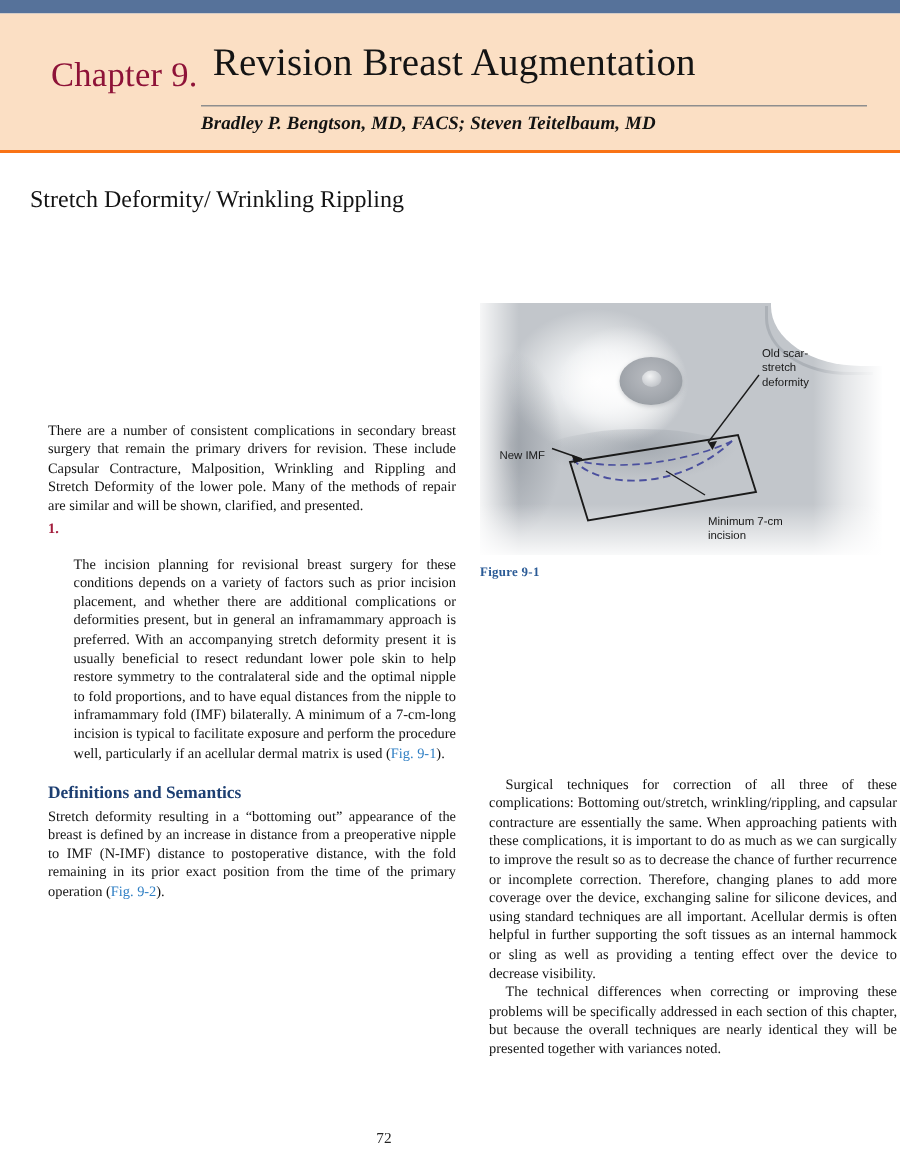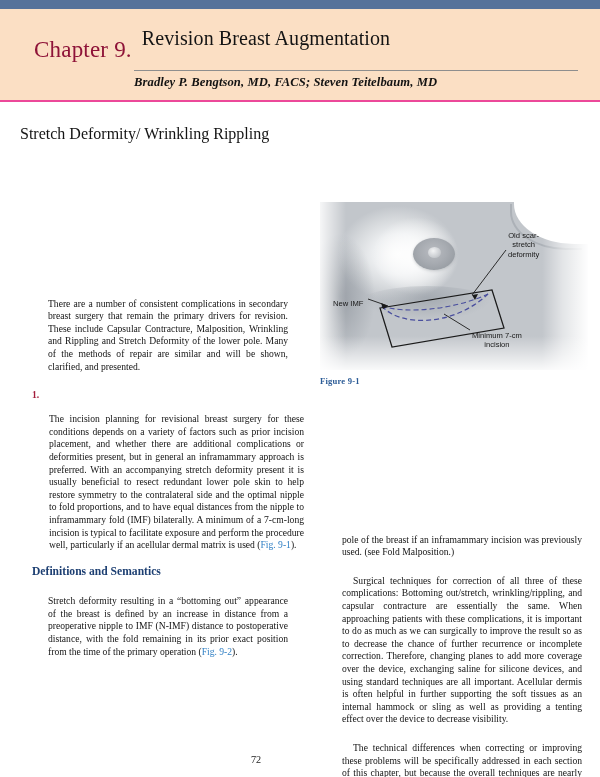--- a/index.html
+++ b/index.html
@@ -20,39 +20,39 @@
   .top-band {
     height: 9px;
     background: #56729a;
     width: 100%;
   }
 
   
   .chapter-header {
     background: #fbdfc4;
     padding: 18px 22px 10px 22px;
-    border-bottom: 2px solid #ec4899;
+    border-bottom: 2px solid #f97316;
     position: relative;
   }
   .chapter-title-row {
     display: flex;
     align-items: flex-start;
     padding-left: 12px;
   }
   .chapter-label {
     font-family: "Liberation Serif", "DejaVu Serif", serif;
     font-size: 23px;
     color: #8e1338;
     white-space: nowrap;
     padding-top: 10px;
     padding-right: 10px;
     letter-spacing: 0.2px;
   }
   .chapter-title {
-    font-size: 20px;
+    font-size: 26px;
     line-height: 1.18;
     color: #141414;
     font-weight: normal;
     letter-spacing: 0.1px;
   }
   .byline-rule {
     margin: 7px 0 0 112px;
     border-top: 1.4px solid #8e8e8e;
   }
   .byline {
@@ -97,21 +97,21 @@
     left: 12px;
     top: 0;
     width: 272px;
   }
   .col-right {
     position: absolute;
     left: 306px;
     top: 0;
     width: 272px;
   }
-  .col p { margin: 16px; }
+  .col p { margin: 0; }
   .col p.indent { text-indent: 11px; }
 
   .head-red {
     color: #a31d3c;
     font-weight: bold;
     font-size: 11.6px;
     letter-spacing: 0.3px;
     margin: 11px 0 4px 0;
   }
   .head-blue {
@@ -149,21 +149,20 @@
     left: 320px;
     top: 78px;
     width: 268px;
   }
   .figure-img {
     position: relative;
     width: 268px;
     height: 168px;
     overflow: hidden;
     background: #bef264;
-    text-align: center;
   }
   .fig-caption {
     margin-top: 6px;
     font-size: 8.6px;
     font-weight: bold;
     color: #2b5b96;
     letter-spacing: 0.2px;
   }
 
   
@@ -253,21 +252,21 @@
   .fig-label {
     position: absolute;
     font-family: "Liberation Sans", "DejaVu Sans", sans-serif;
     font-size: 7.6px;
     line-height: 1.22;
     color: #171717;
     white-space: pre-line;
   }
   .lbl-oldscar { left: 188px; top: 29px; }
   .lbl-newimf  { left: 13px;  top: 97px; }
-  .lbl-min7cm  { left: 152px; top: 129px; }
+  .lbl-min7cm  { left: 152px; top: 141px; }
 
   
   .page-number {
     position: absolute;
     bottom: 12px;
     left: 0;
     width: 512px;
     text-align: center;
     font-size: 10.2px;
     color: #222;
@@ -342,21 +341,20 @@
         <div class="body"><span>The incision planning for revisional breast surgery for these conditions depends on a variety of factors such as prior incision placement, and whether there are additional complications or deformities present, but in general an inframammary approach is preferred. With an accompanying stretch deformity present it is usually beneficial to resect redundant lower pole skin to help restore symmetry to the contralateral side and the optimal nipple to fold proportions, and to have equal distances from the nipple to inframammary fold (IMF) bilaterally. A minimum of a 7-cm-long incision is typical to facilitate exposure and perform the procedure well, particularly if an acellular dermal matrix is used (</span><span class="xref">Fig. 9-1</span><span>).</span></div>
       </div>
 
       <div class="head-blue">Definitions and Semantics</div>
 
       <p><span>Stretch deformity resulting in a “bottoming out” appearance of the breast is defined by an increase in distance from a preoperative nipple to IMF (N-IMF) distance to postoperative distance, with the fold remaining in its prior exact position from the time of the primary operation (</span><span class="xref">Fig. 9-2</span><span>).</span></p>
 
     </div>
 
     <div class="col col-right" style="top:374px;">
-      <p>pole of the breast if an inframammary incision was previously used. (see Fold Malposition.)</p>
       <p class="indent">Surgical techniques for correction of all three of these complications: Bottoming out/stretch, wrinkling/rippling, and capsular contracture are essentially the same. When approaching patients with these complications, it is important to do as much as we can surgically to improve the result so as to decrease the chance of further recurrence or incomplete correction. Therefore, changing planes to add more coverage over the device, exchanging saline for silicone devices, and using standard techniques are all important. Acellular dermis is often helpful in further supporting the soft tissues as an internal hammock or sling as well as providing a tenting effect over the device to decrease visibility.</p>
       <p class="indent">The technical differences when correcting or improving these problems will be specifically addressed in each section of this chapter, but because the overall techniques are nearly identical they will be presented together with variances noted.</p>
     </div>
 
   </div>
 </div>
 
 <div class="page-number">72</div>
 
 </body></html>

